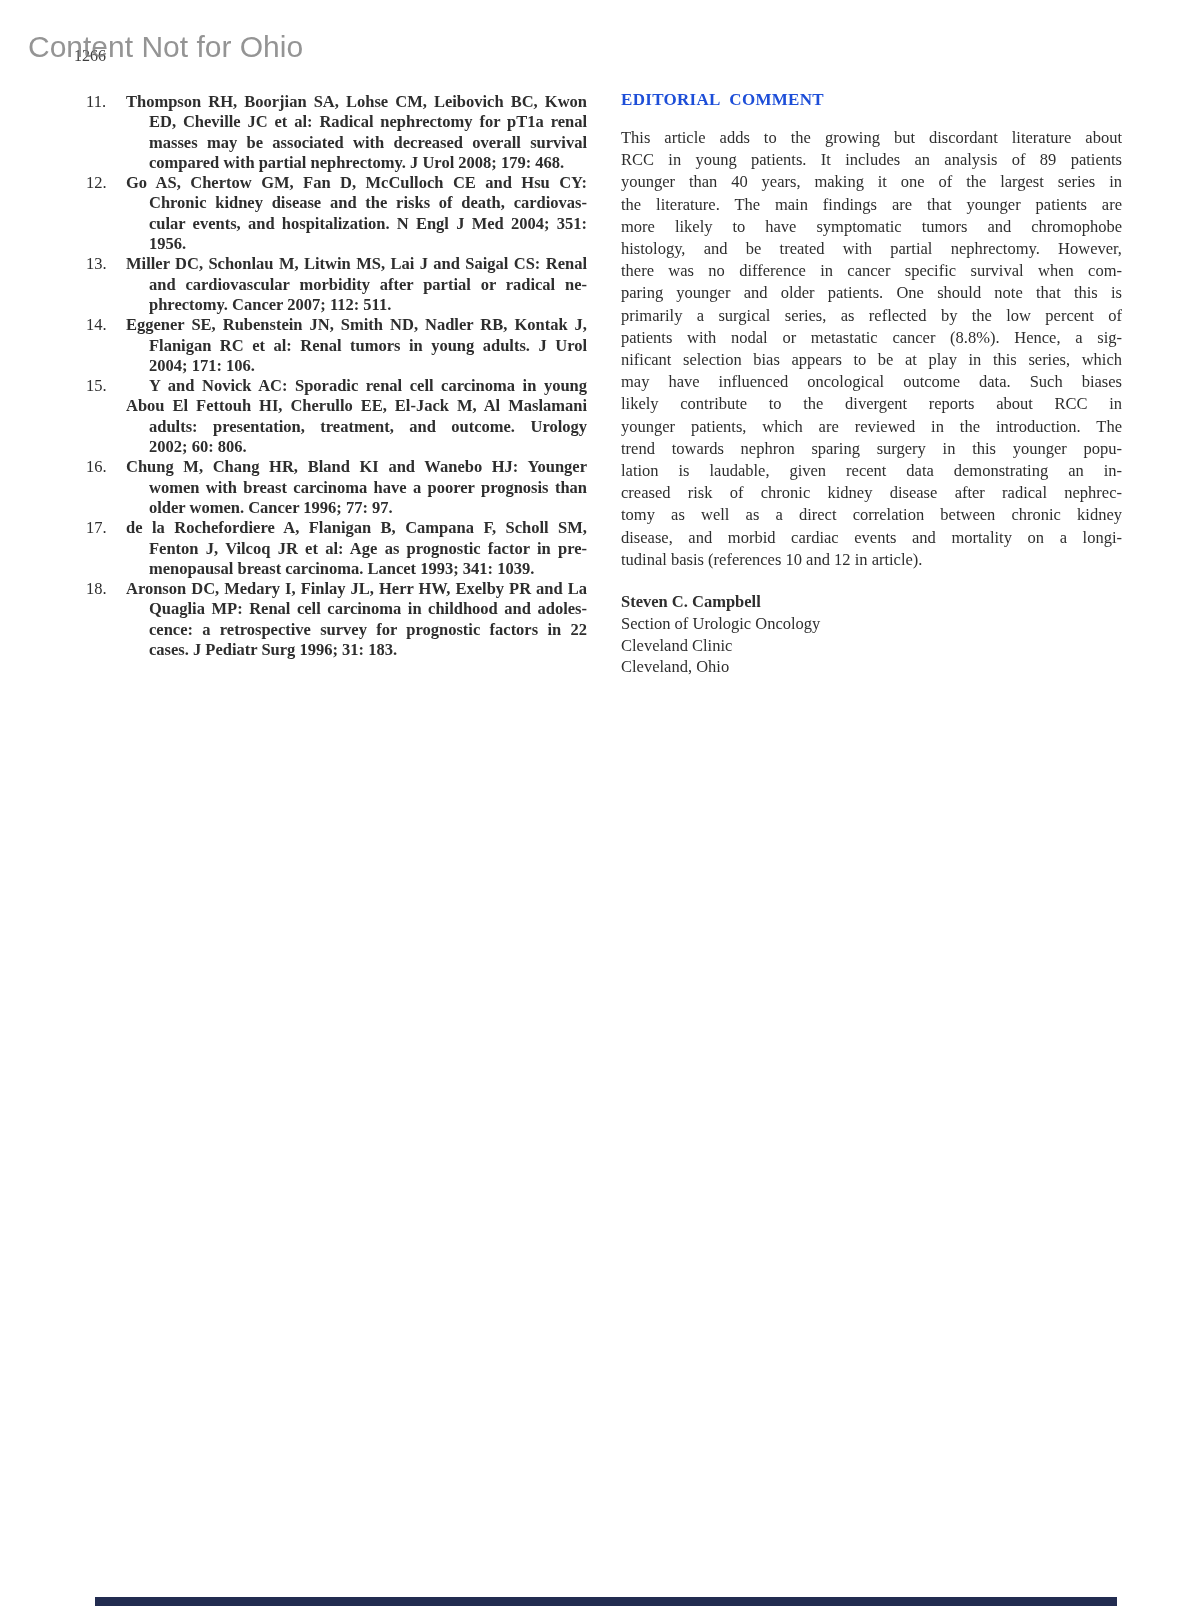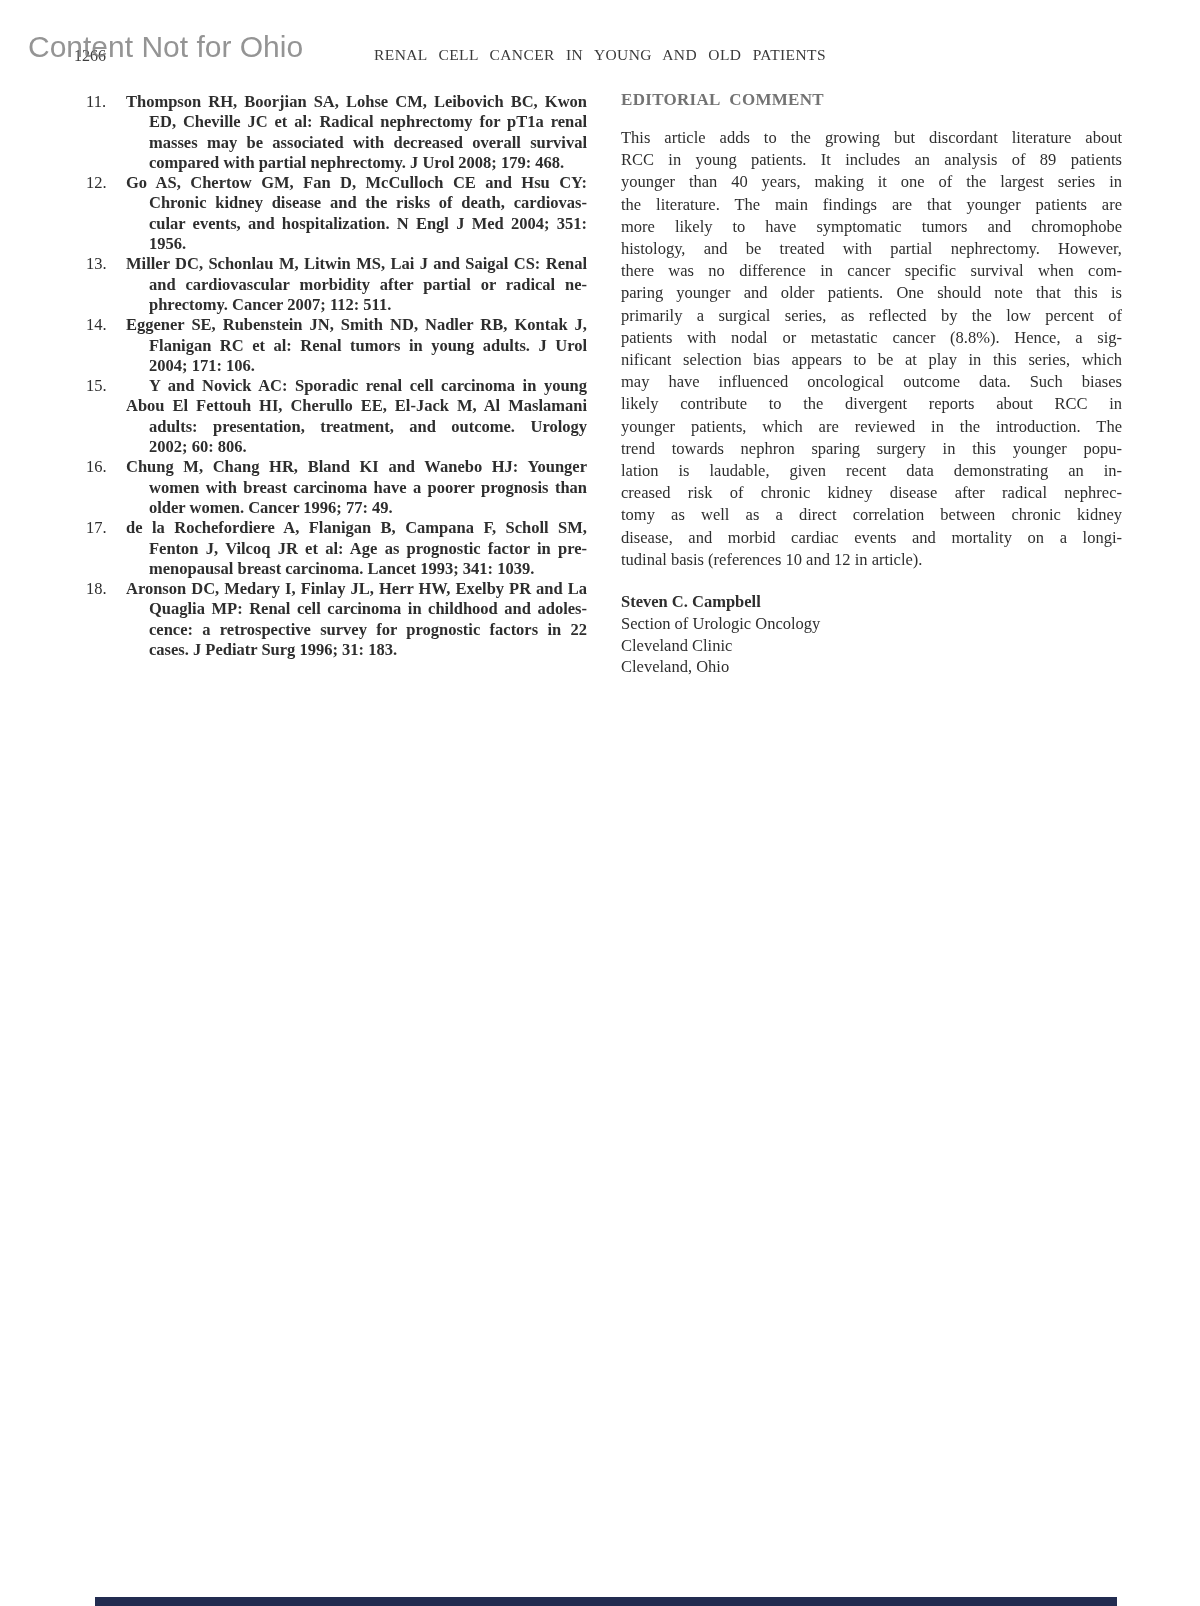--- a/index.html
+++ b/index.html
@@ -64,21 +64,21 @@
   .ref-body { flex: 1; padding-left: 23px; font-weight: bold; }
   .line { white-space: normal; }
   .line.just { text-align: justify; text-align-last: justify; }
   .line.first { text-indent: -23px; }
   
   .editorial { font-size: 16.5px; padding-top: 2px; }
   .ed-heading {
     margin: 0;
     font-size: 17px;
     font-weight: bold;
-    color: #737373;
+    color: #1d4ed8;
     letter-spacing: 0.3px;
     word-spacing: 5px;
     line-height: 20px;
   }
   .ed-paragraph { margin-top: 17px; line-height: 22.2px; }
   .signature {
     margin-top: 20px;
     line-height: 21.8px;
   }
   .sig-name { font-weight: bold; }
@@ -90,21 +90,20 @@
     height: 9px;
     background: #222c50;
   }
 </style>
 </head>
 <body>
 
 <div class="page">
 
   <div class="page-number">1266</div>
-  <div class="running-head">RENAL CELL CANCER IN YOUNG AND OLD PATIENTS</div>
   <div class="watermark">Content Not for Ohio</div>
 
   <div class="columns">
 
     <ol class="ref-list col" id="ref-list">
         <li class="ref">
           <span class="ref-num">11.</span>
           <div class="ref-body">
             <div class="line just first"><span>Thompson RH, Boorjian SA, Lohse CM, Leibovich BC, Kwon</span></div>
             <div class="line just"><span>ED, Cheville JC et al: Radical nephrectomy for pT1a renal</span></div>
@@ -144,21 +143,21 @@
             <div class="line just first"><span>Abou El Fettouh HI, Cherullo EE, El-Jack M, Al Maslamani</span></div>
             <div class="line just"><span>adults: presentation, treatment, and outcome. Urology</span></div>
             <div class="line"><span>2002; </span><b>60:</b><span> 806.</span></div>
           </div>
         </li>
         <li class="ref">
           <span class="ref-num">16.</span>
           <div class="ref-body">
             <div class="line just first"><span>Chung M, Chang HR, Bland KI and Wanebo HJ: Younger</span></div>
             <div class="line just"><span>women with breast carcinoma have a poorer prognosis than</span></div>
-            <div class="line"><span>older women. Cancer 1996; </span><b>77:</b><span> 49.</span></div>
+            <div class="line"><span>older women. Cancer 1996; </span><b>77:</b><span> 97.</span></div>
           </div>
         </li>
         <li class="ref">
           <span class="ref-num">17.</span>
           <div class="ref-body">
             <div class="line just first"><span>de la Rochefordiere A, Flanigan B, Campana F, Scholl SM,</span></div>
             <div class="line just"><span>Fenton J, Vilcoq JR et al: Age as prognostic factor in pre-</span></div>
             <div class="line"><span>menopausal breast carcinoma. Lancet 1993; </span><b>341:</b><span> 1039.</span></div>
           </div>
         </li>

